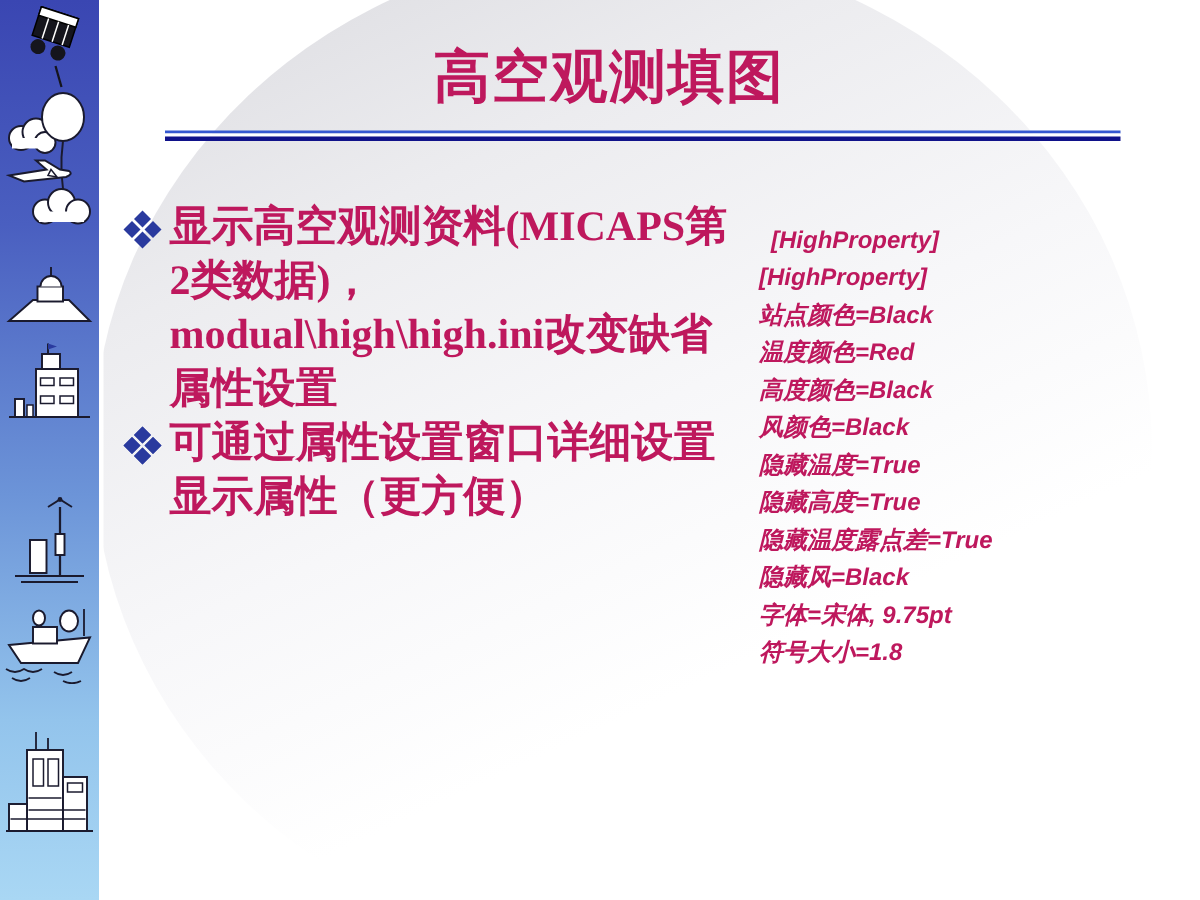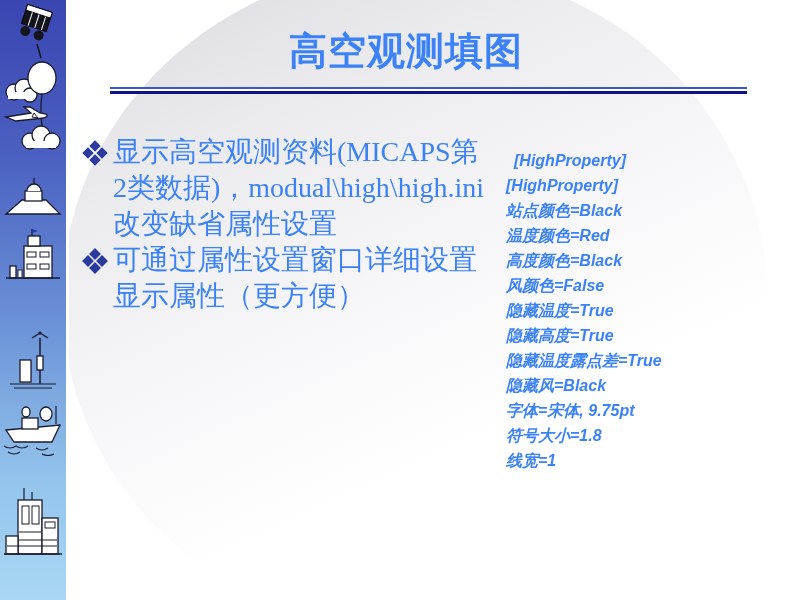--- a/index.html
+++ b/index.html
@@ -1,18 +1,18 @@
 <!DOCTYPE html>
 <html><head>
 <meta charset="utf-8">
 <style>
   html,body{margin:0;padding:0;background:#ffffff;}
   .slide{
     position:relative;width:800px;height:600px;overflow:hidden;background:#ffffff;
-    font-family:"Liberation Serif","DejaVu Serif",serif;color:#3b82f6;
+    font-family:"Liberation Serif","DejaVu Serif",serif;color:#be185d;
   }
   
   .ellipse{
     position:absolute;left:62px;top:-34px;width:706px;height:668px;border-radius:50%;
     background:linear-gradient(155deg,#d9d9de 0%,#ececef 26%,#f7f7f9 48%,#ffffff 68%);
     z-index:0;
   }
   
   .sidebar{
     position:absolute;left:0;top:0;width:66px;height:600px;z-index:2;
@@ -25,21 +25,21 @@
   .title{
     position:absolute;left:66px;top:26px;width:680px;margin:0;text-align:center;
     font-size:38px;font-weight:bold;letter-spacing:1px;z-index:3;
   }
   .rule{position:absolute;left:110px;top:87px;width:637px;z-index:3;}
   .rule .thin{height:2px;background:#3558d0;}
   .rule .gap{height:2px;background:#ffffff;}
   .rule .thick{height:3px;background:#10128a;}
   
   .bullets{
-    position:absolute;left:84px;top:134px;width:402px;margin:0;padding:0;list-style:none;z-index:3;
+    position:absolute;left:84px;top:134px;width:402px;margin:0;padding:0;list-style:none;z-index:3;font-weight:bold;
   }
   .bullets li{position:relative;padding-left:29px;font-size:28px;line-height:36px;}
   .diamond{position:absolute;left:0;top:8px;width:22px;height:22px;}
   .diamond i{position:absolute;width:8px;height:8px;background:#2a3a9e;transform:rotate(45deg);}
   .diamond i.d1{left:7px;top:0;}
   .diamond i.d2{left:0;top:7px;}
   .diamond i.d3{left:14px;top:7px;}
   .diamond i.d4{left:7px;top:14px;}
   
   .props{
@@ -197,23 +197,22 @@
       <span>可通过属性设置窗口详细设置显示属性（更方便）</span>
     </li>
   </ul>
 
   <div class="props">
     <div class="pline">[HighProperty]</div>
     <div class="pline">[HighProperty]</div>
     <div class="pline">站点颜色=Black</div>
     <div class="pline">温度颜色=Red</div>
     <div class="pline">高度颜色=Black</div>
-    <div class="pline">风颜色=False</div>
+    <div class="pline">风颜色=Black</div>
     <div class="pline">隐藏温度=True</div>
     <div class="pline">隐藏高度=True</div>
     <div class="pline">隐藏温度露点差=True</div>
     <div class="pline">隐藏风=Black</div>
     <div class="pline">字体=宋体, 9.75pt</div>
     <div class="pline">符号大小=1.8</div>
-    <div class="pline">线宽=1</div>
   </div>
 
 </div>
 
 </body></html>

